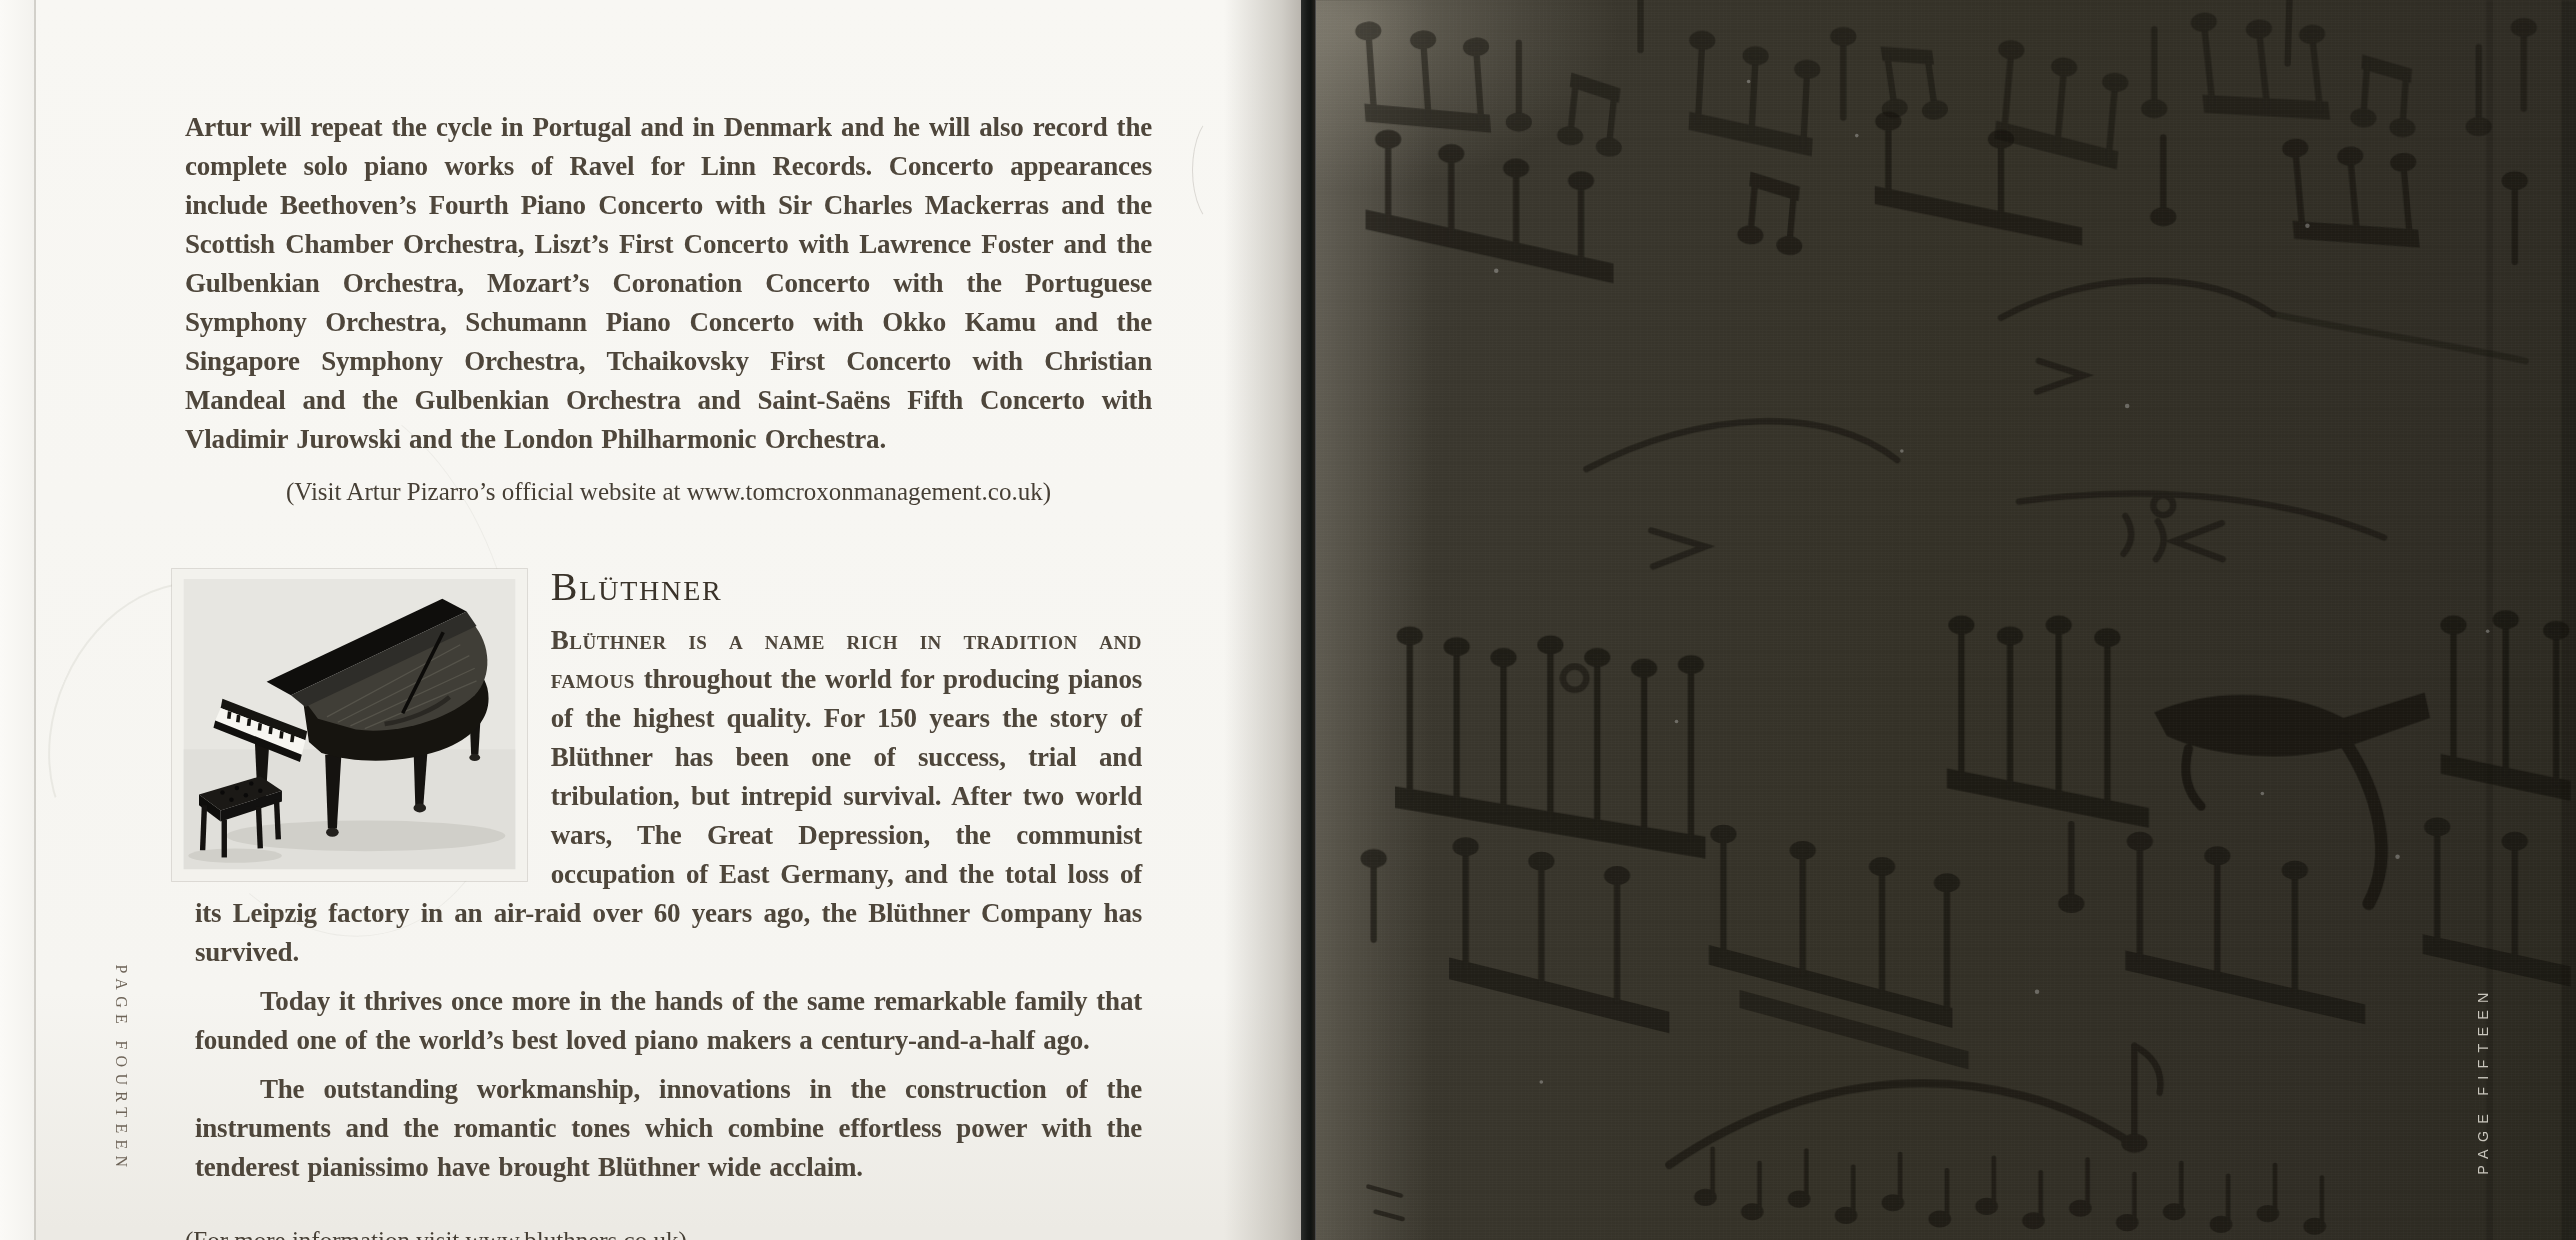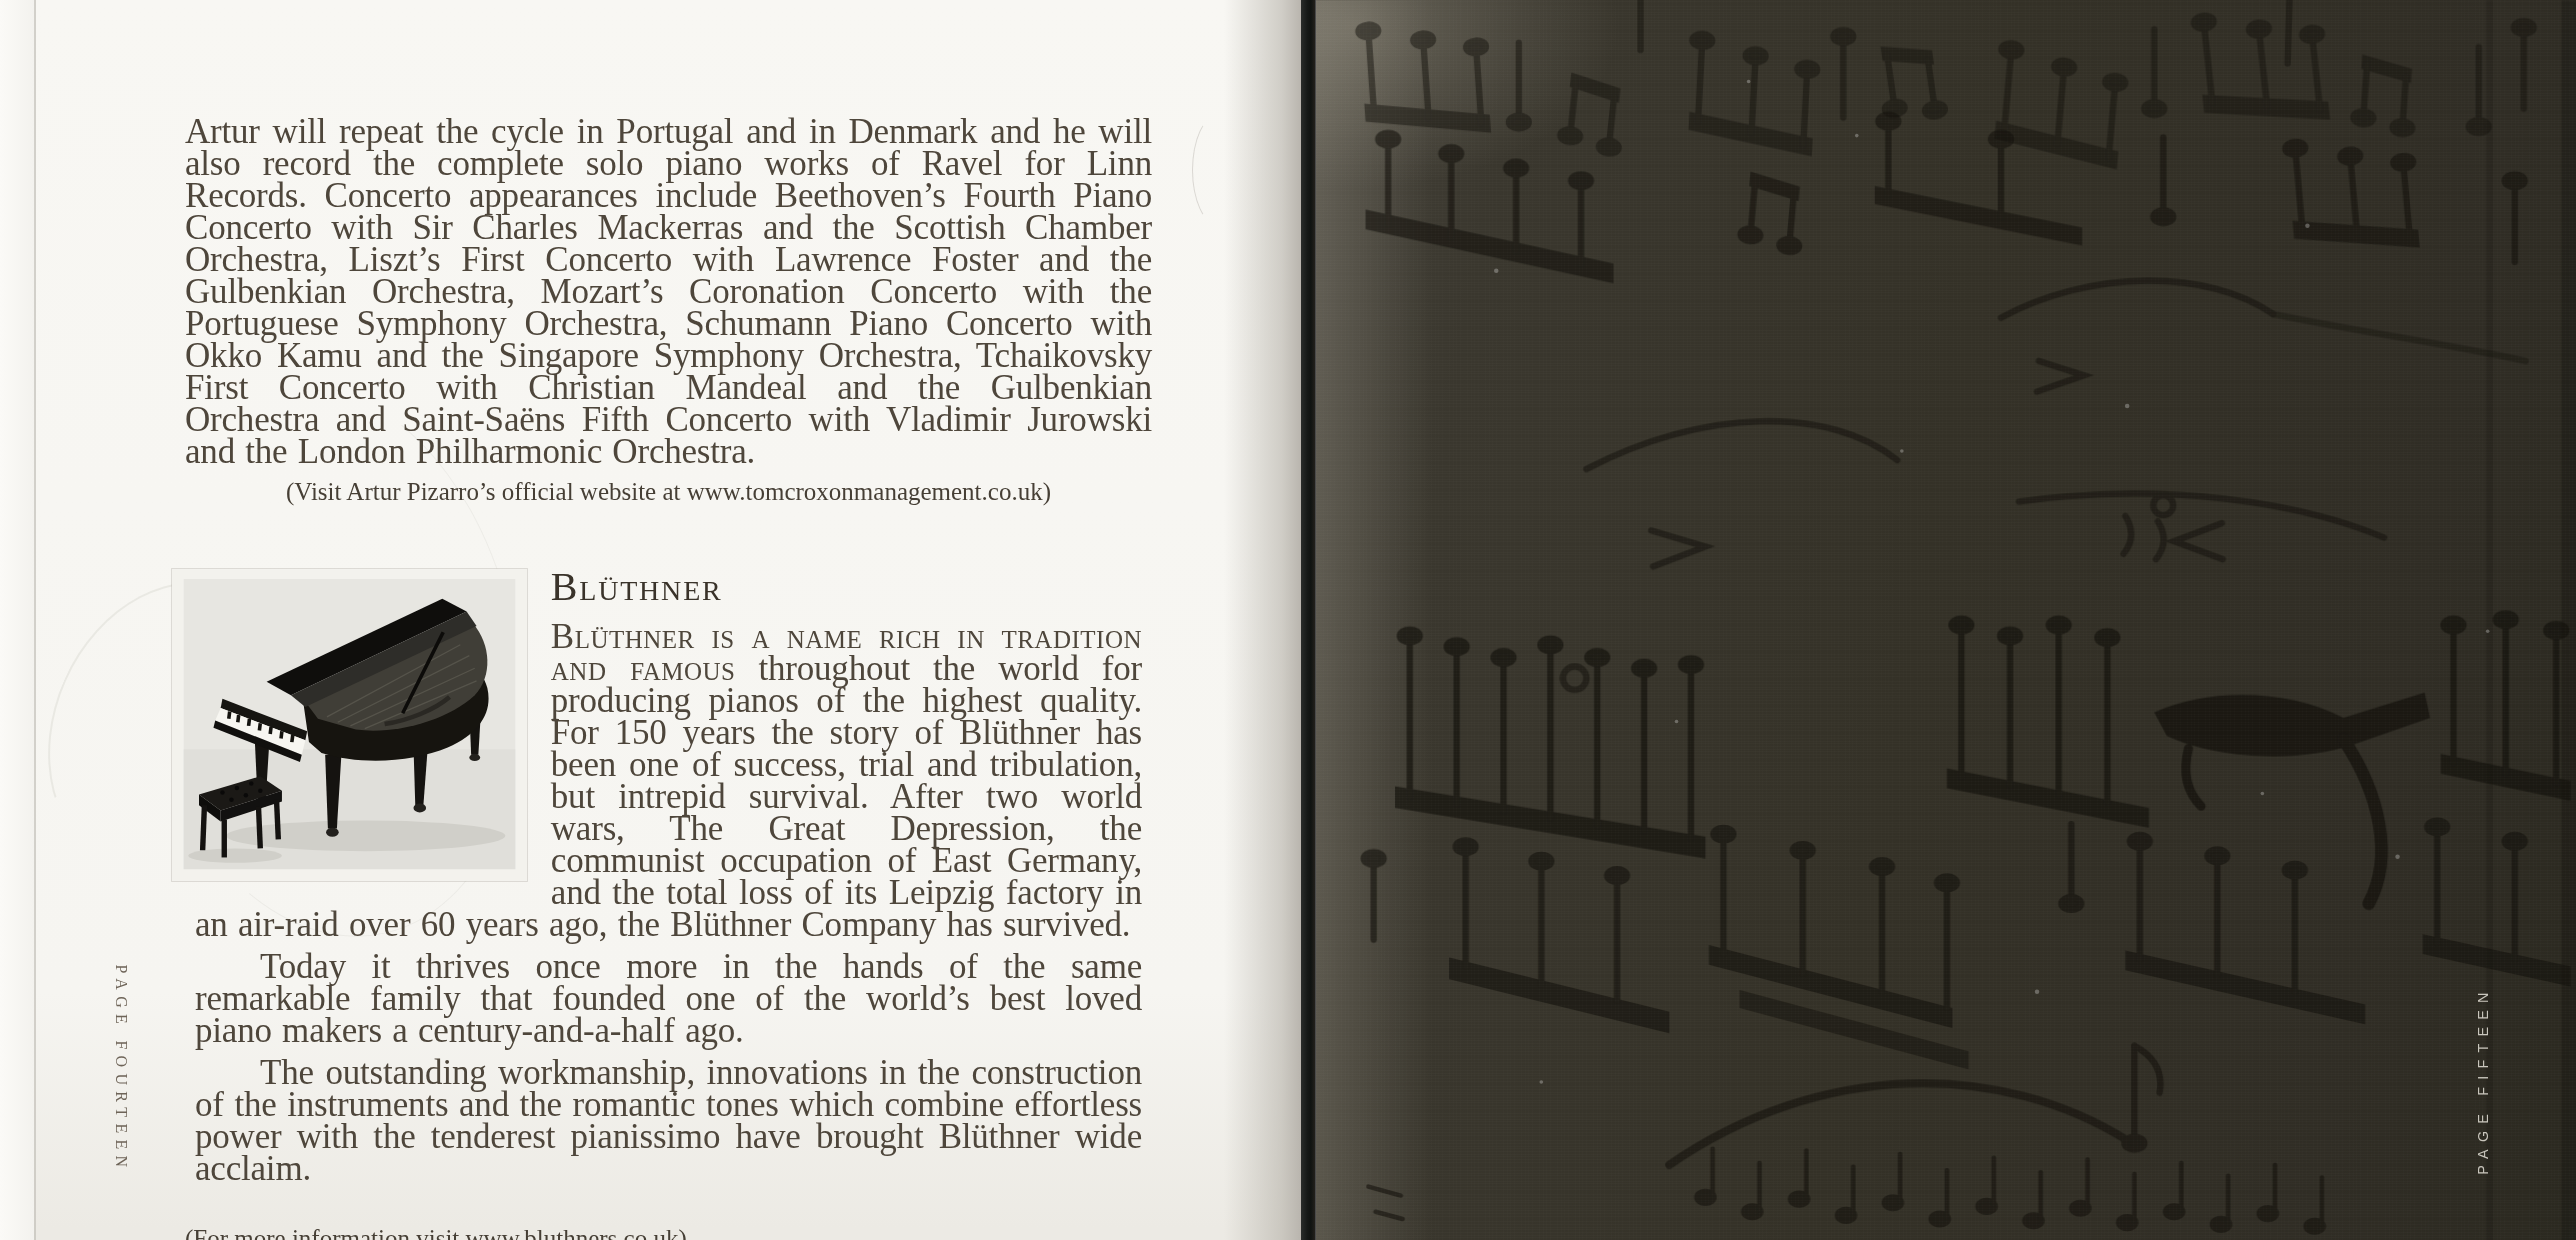--- a/index.html
+++ b/index.html
@@ -18,22 +18,22 @@
     background:linear-gradient(90deg, rgba(190,186,178,0) 0%, rgba(175,171,162,.55) 75%, #b9b5ae 100%);}
   .crease-arc{position:absolute;left:1192px;top:115px;width:50px;height:108px;
     border:1.8px solid rgba(140,134,124,.28);border-radius:50%;
     border-right-color:transparent;border-top-color:transparent;border-bottom-color:transparent;}
   .crease-curve1{position:absolute;left:54px;top:577px;width:234px;height:298px;
     border:2.7px solid rgba(120,114,104,.10);border-radius:50%;
     border-right-color:transparent;border-bottom-color:transparent;transform:rotate(24deg);}
   .crease-curve2{position:absolute;left:135px;top:379px;width:379px;height:559px;
     border:1.8px solid rgba(120,114,104,.08);border-radius:50%;
     border-left-color:transparent;border-top-color:transparent;transform:rotate(-12deg);}
-  .body-text{color:#4e463b;font-size:35px;line-height:32px;letter-spacing:-0.2px;
-    word-spacing:1.8px;text-align:justify;}
+  .body-text{color:#4e463b;font-size:27px;line-height:39px;letter-spacing:-0.2px;
+    word-spacing:1.8px;text-align:justify;font-weight:bold;}
   .para-intro{position:absolute;left:185px;top:81px;width:967px;}
   .note-line{position:absolute;left:185px;width:967px;text-align:center;
     color:#463f35;font-size:25px;}
   .note-visit{top:453px;}
   .bluthner{position:absolute;left:185px;top:567px;width:967px;}
   .piano-photo{float:left;width:355px;height:312px;margin:1.8px 23.4px 9px -12.6px;
     box-shadow:0 0 0 0.9px rgba(160,156,148,.35);}
   .bluthner h2{margin:0 0 14.4px 0;font-size:40px;line-height:40px;font-weight:500;
     font-variant:small-caps;letter-spacing:1.8px;color:#3a332a;}
   .bluthner p{margin:10px;}

